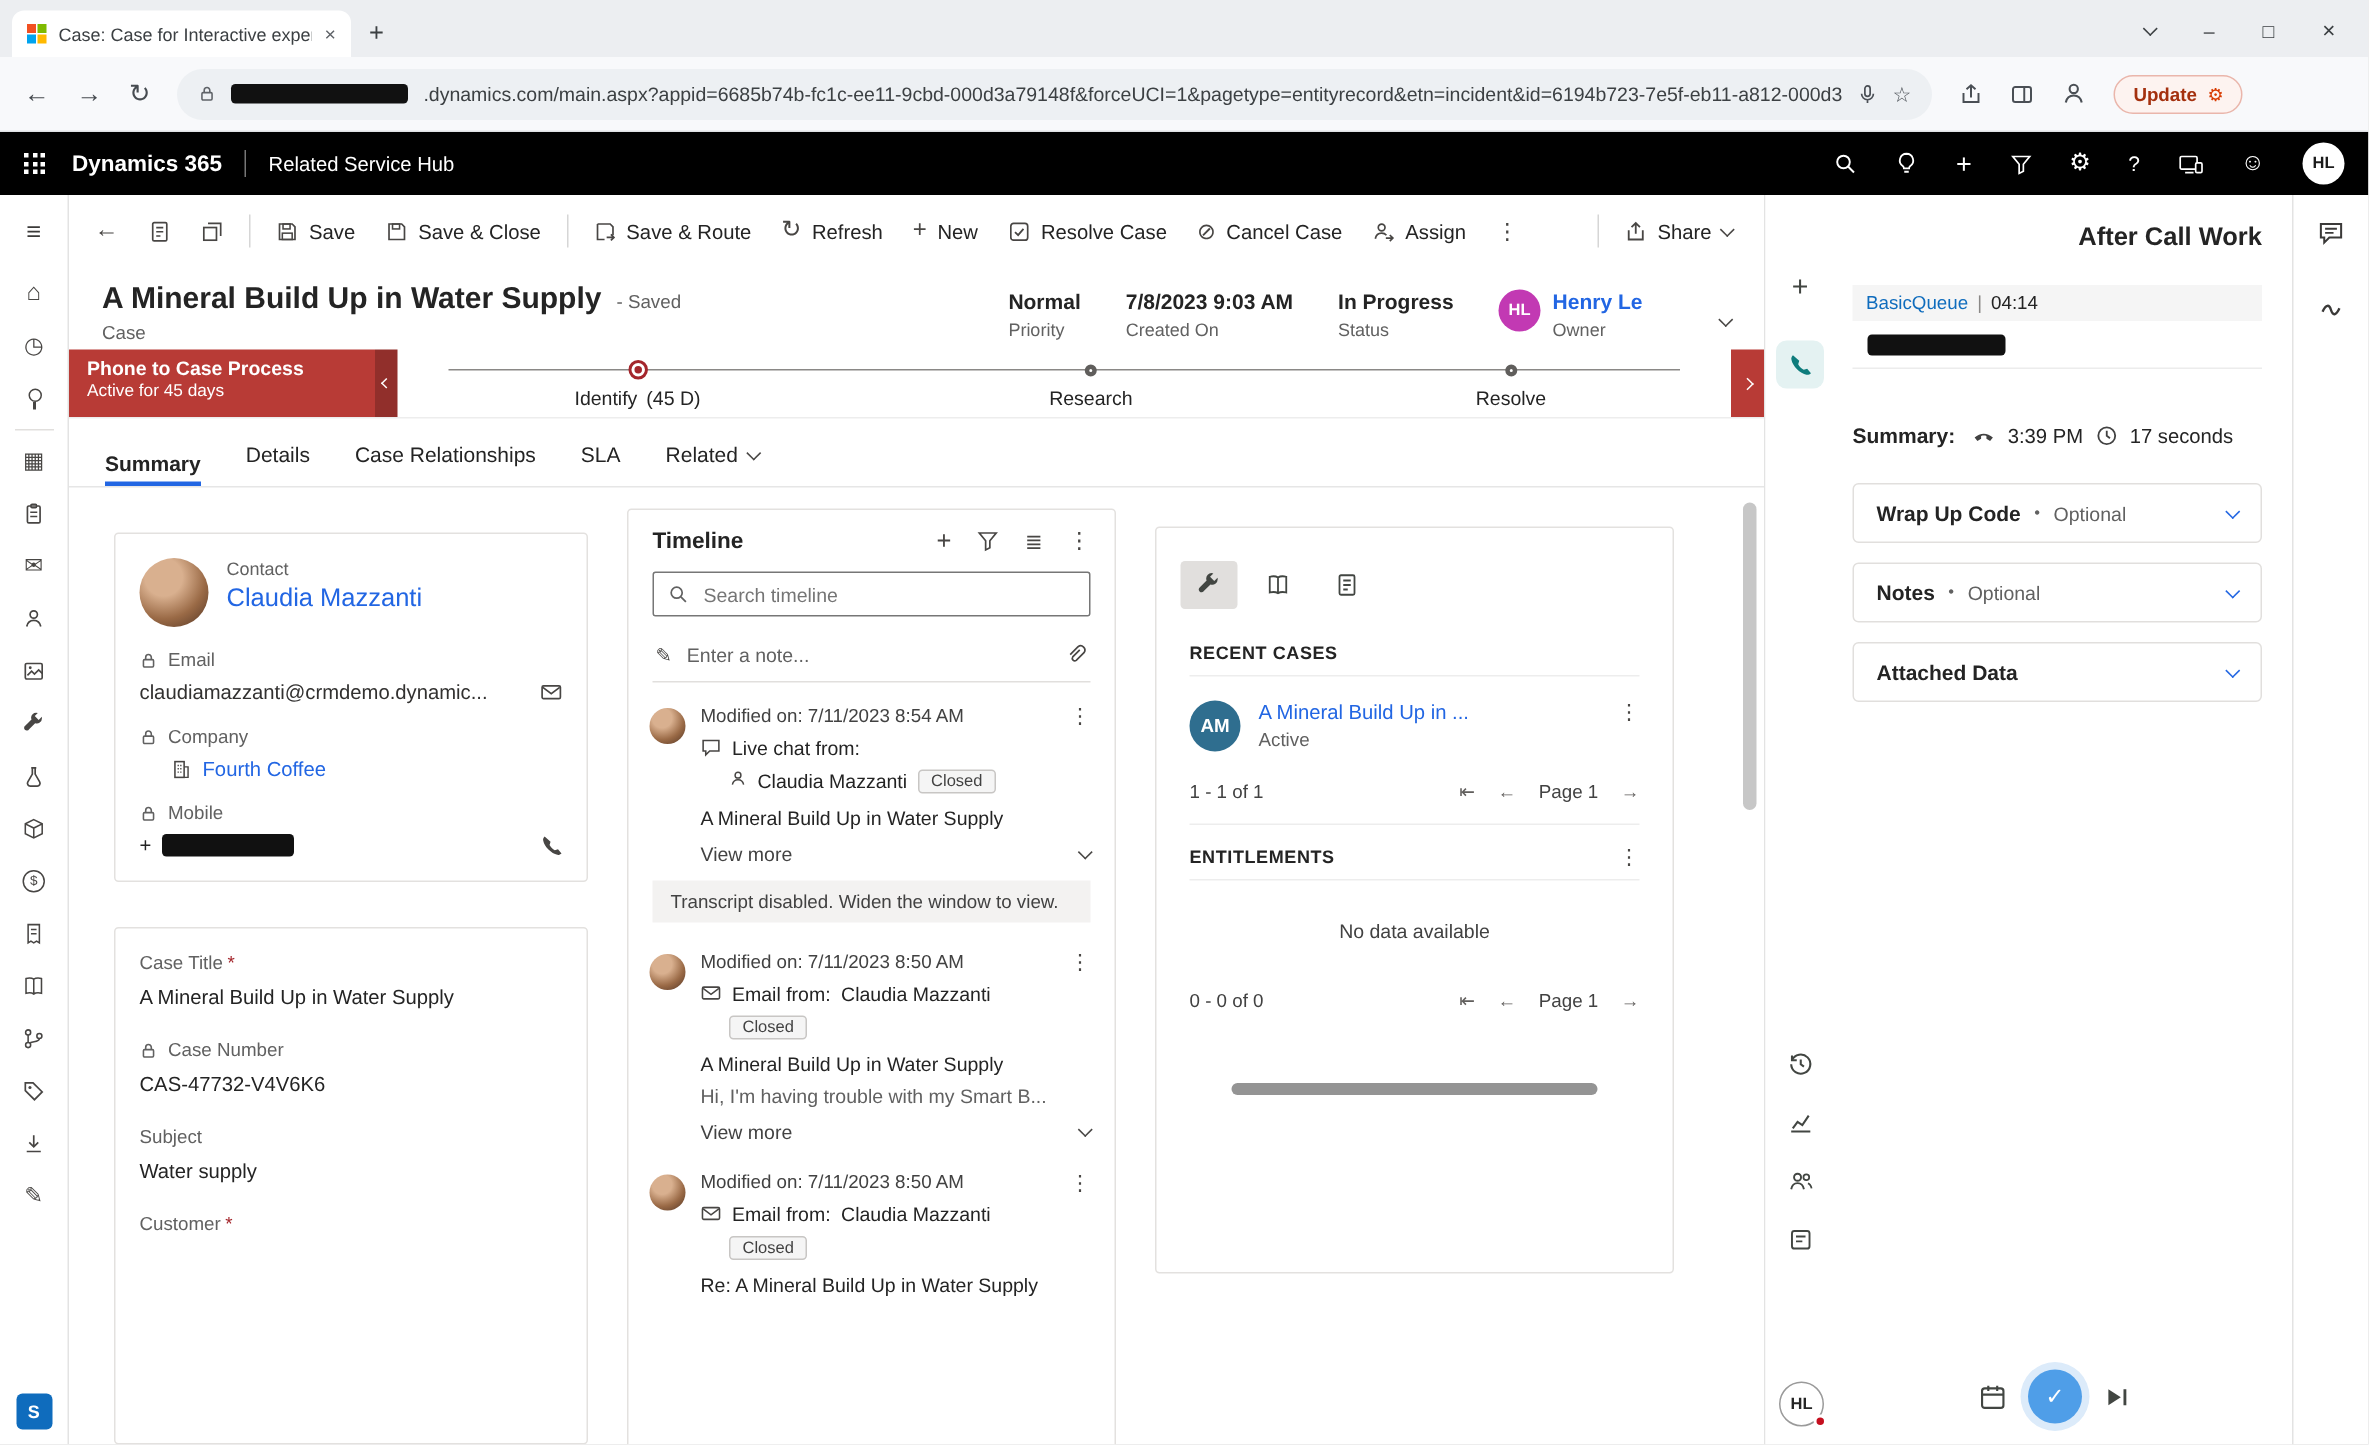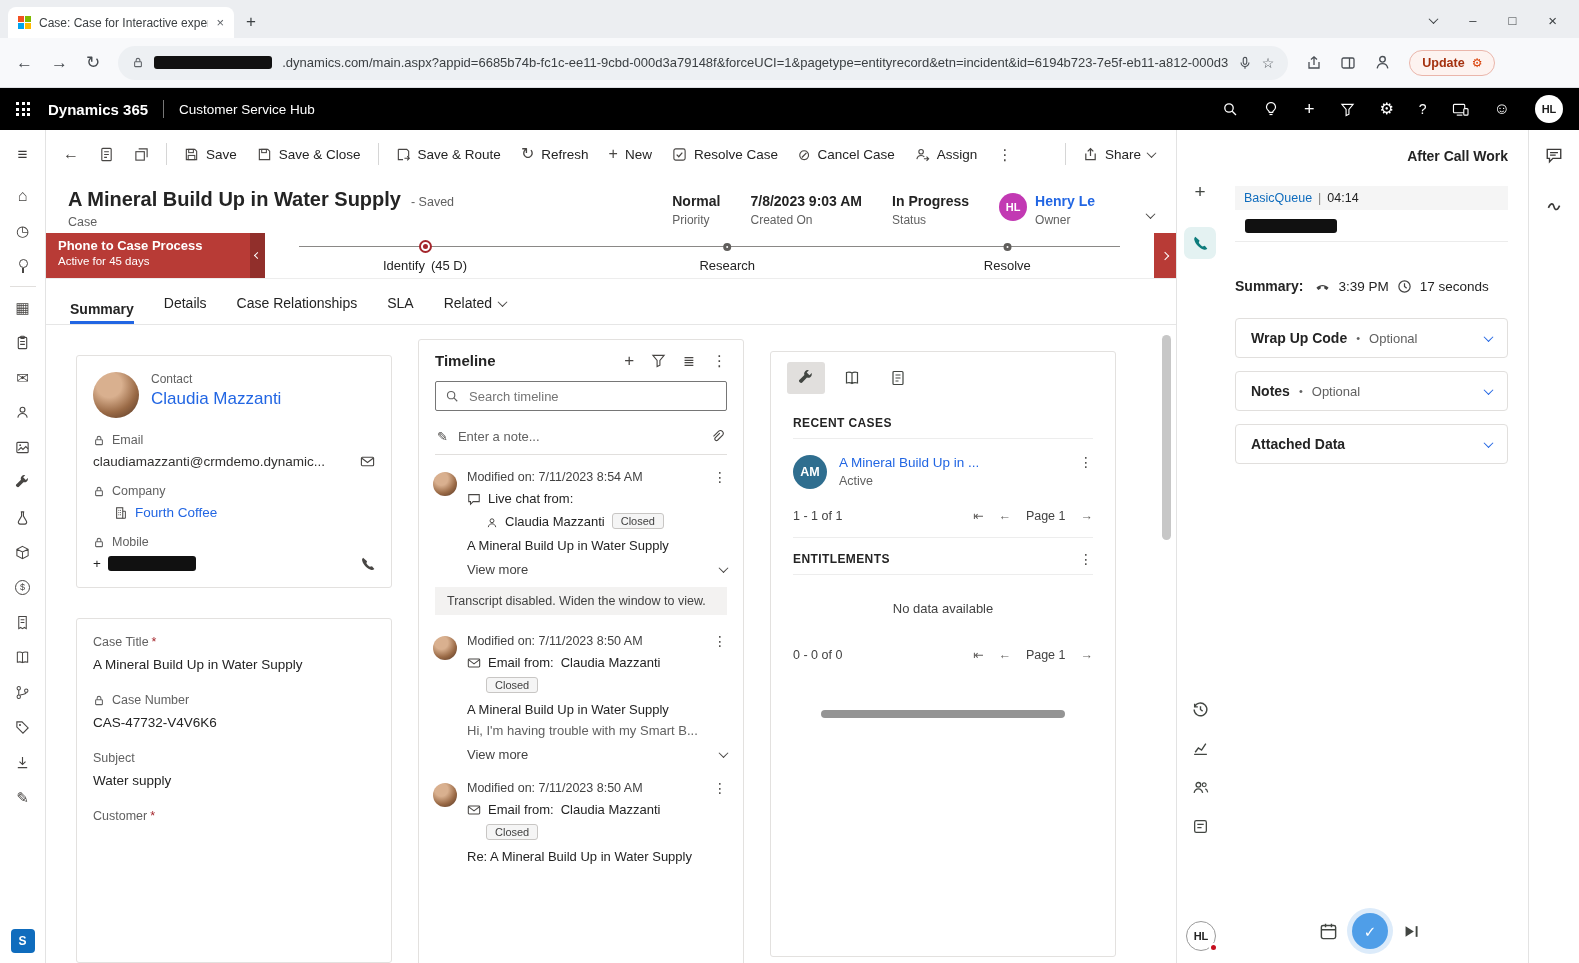--- a/index.html
+++ b/index.html
@@ -124,30 +124,30 @@
   .t-icons { margin-left:auto; display:flex; gap:17px; align-items:center; color:#484644; }
   .t-search { margin:12px 16px 0; height:30px; border:1px solid #767676; border-radius:2px; display:flex; align-items:center; padding:0 9px; gap:8px; color:#616161; }
   .t-search input { border:none; outline:none; flex:1; font:inherit; font-size:13px; background:transparent; color:#737373; }
   .t-note { margin:7px 16px 0; height:37px; display:flex; align-items:center; gap:10px; border-bottom:1px solid #e1dfdd; color:#616161; font-size:13px; padding:0 2px; }
   .t-note .clip { margin-left:auto; color:#484644; }
   .tl-entry { position:relative; padding:15px 16px 4px 48px; }
   .tl-avatar { position:absolute; left:14px; top:17px; width:24px; height:24px; }
   .tl-head { display:flex; align-items:flex-start; }
   .tl-mod { font-size:12.5px; color:#424242; }
   .tl-head .g { margin-left:auto; color:#484644; }
-  .tl-row { display:flex; align-items:flex-end; gap:7px; margin-top:7px; font-size:13px; }
+  .tl-row { display:flex; align-items:flex-start; gap:7px; margin-top:7px; font-size:13px; }
   .tl-row.ind { padding-left:19px; }
   .pill { font-size:11px; color:#424242; border:1px solid #c8c6c4; background:#f5f5f5; padding:1px 8px; border-radius:3px; }
   .tl-sub { margin-top:9px; font-size:13px; }
   .tl-prev { margin-top:6px; font-size:13px; color:#616161; }
   .tl-more { margin-top:9px; display:flex; align-items:center; font-size:13px; color:#424242; }
   .tl-more .chev { margin-left:auto; color:#484644; }
   .tl-foot { margin:10px 0 0 -32px; width:calc(100% + 32px); background:#f3f2f1; padding:7px 12px; font-size:12.5px; color:#424242; }
 
-  .rcard { height:606px; padding-top:10px; }
+  .rcard { height:498px; padding-top:22px; }
   .r-tools { display:flex; gap:8px; padding:0 16px 10px; }
   .rtool { width:38px; height:32px; display:flex; align-items:center; justify-content:center; color:#424642; border-radius:3px; }
   .rtool.active { background:#e1dfdd; }
   .r-sec { padding:4px 22px 0; }
   .r-title-row { display:flex; align-items:center; padding:8px 0; border-bottom:1px solid #ededed; }
   .r-title { font-size:12px; font-weight:700; letter-spacing:.4px; }
   .r-title-row .g { margin-left:auto; color:#484644; }
   .caserow { display:flex; gap:12px; padding-top:16px; }
   .am-av { width:34px; height:34px; border-radius:50%; background:#2f6e8f; color:#fff; font-size:12.5px; font-weight:600; display:flex; align-items:center; justify-content:center; flex:none; }
   .cr-title { font-size:13.5px; color:#2266e3; }
@@ -163,21 +163,21 @@
   .softphone { width:351px; flex:none; display:flex; flex-direction:column; background:#fff; }
   .sp-head { height:46px; border-bottom:1px solid #e5e5e5; display:flex; align-items:center; padding:0 18px 0 12px; font-size:14.5px; flex:none; }
   .sp-head .chev { margin-left:auto; color:#484644; }
   .sp-body { position:relative; flex:1; padding:8px 20px 0 58px; }
   .sp-rail { position:absolute; left:0; top:0; bottom:0; width:46px; display:flex; flex-direction:column; align-items:center; padding-top:52px; }
   .sp-plus { font-size:19px; color:#424642; }
   .sp-phone { margin-top:26px; width:32px; height:32px; border-radius:7px; background:#e4f2f2; color:#0e7c7c; display:flex; align-items:center; justify-content:center; }
   .sp-rail-bottom { position:absolute; left:0; bottom:128px; width:46px; display:flex; flex-direction:column; gap:22px; align-items:center; color:#424642; }
   .sp-agent { position:absolute; left:9px; bottom:12px; width:30px; height:30px; border-radius:50%; border:1px solid #9a9a9a; display:flex; align-items:center; justify-content:center; font-size:11px; font-weight:700; background:#fff; }
   .sp-agent i { position:absolute; right:-3px; bottom:-2px; width:9px; height:9px; border-radius:50%; background:#c50f1f; border:2px solid #fff; }
-  .acw-title { text-align:right; font-size:14px; font-weight:700; margin-top:10px; }
+  .acw-title { text-align:right; font-size:17px; font-weight:700; margin-top:10px; }
   .queue-strip { margin-top:22px; background:#f5f5f5; height:24px; display:flex; align-items:center; padding:0 9px; gap:6px; font-size:12.5px; }
   .queue-name { color:#0f6cbd; }
   .num-row { height:32px; display:flex; align-items:center; padding:0 10px; border-bottom:1px solid #ececec; }
   .sum-row { margin-top:36px; display:flex; align-items:center; gap:8px; font-size:13.5px; }
   .sum-label { font-weight:700; font-size:14px; margin-right:4px; }
   .sum-row .ico { color:#424242; display:flex; }
   .acc-stack { margin-top:24px; }
   .acc { height:40px; border:1px solid #e1dfdd; border-radius:4px; display:flex; align-items:center; padding:0 15px; margin-top:13px; }
   .acc-label { font-size:14px; font-weight:700; }
   .acc-dot { color:#616161; margin:0 9px; font-size:11px; }
@@ -254,21 +254,21 @@
         <i></i>
         <i></i>
         <i></i>
         <i></i>
         <i></i>
         <i></i>
         <i></i>
       </span>
     <span class="brand">Dynamics 365</span>
     <span class="appdiv"></span>
-    <span class="appname">Customer Service Hub</span>
+    <span class="appname">Related Service Hub</span>
     <div class="d365-right">
       <svg class="ic" width="16" height="16" viewBox="0 0 16 16">
           <circle cx="7" cy="7" r="4.2" fill="none" stroke="#fff" stroke-width="1.3"></circle>
           <path d="M10.2 10.2L14 14" stroke="#fff" stroke-width="1.3"></path>
         </svg>
       <svg class="ic" width="16" height="16" viewBox="0 0 16 16">
           <path d="M8 1.5a4.5 4.5 0 0 1 2.5 8.2c-.5.4-.8 1-.8 1.6H6.3c0-.6-.3-1.2-.8-1.6A4.5 4.5 0 0 1 8 1.5z" fill="none" stroke="#fff" stroke-width="1.2"></path>
           <path d="M6.5 13.5h3" stroke="#fff" stroke-width="1.2"></path>
         </svg>
       <span class="g" style="font-size:18px">+</span>

